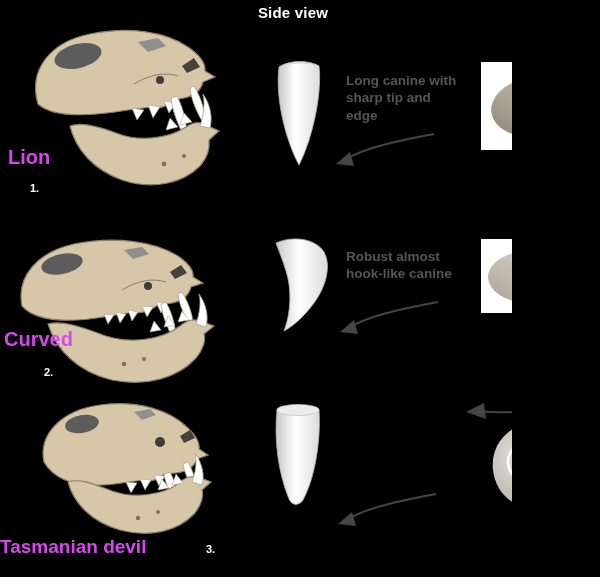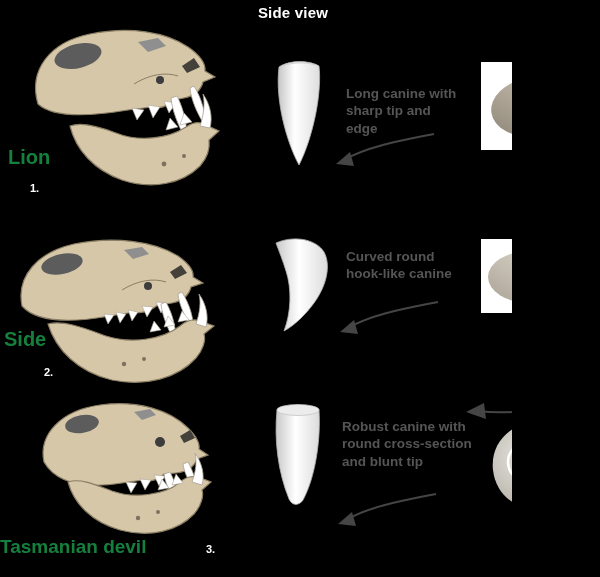--- a/index.html
+++ b/index.html
@@ -1,21 +1,21 @@
 <!DOCTYPE html>
 <html><head>
 <meta charset="utf-8">
 <style>
   * { margin:0; padding:0; box-sizing:border-box; }
   html,body { background:#000; }
   body { font-family:"Liberation Sans", sans-serif; }
   .canvas { position:relative; width:512px; height:577px; background:#000000; overflow:hidden; }
   .abs { position:absolute; }
   .col-header { color:#ffffff; font-weight:bold; font-size:15px; text-align:center; letter-spacing:0.2px; }
-  .animal-label { color:#15803d; font-weight:bold; font-size:20px; }
+  .animal-label { color:#d946ef; font-weight:bold; font-size:20px; }
   .animal-label.small { font-size:19px; }
   .row-number { color:#ffffff; font-weight:bold; font-size:11px; }
   .description { color:#555555; font-size:13.5px; font-weight:600; line-height:1.28; }
   .section-label { color:#ffffff; font-weight:bold; font-size:12px; }
   .cross-box { background:#ffffff; display:flex; align-items:center; justify-content:center; }
   svg { display:block; }
 </style>
 </head>
 <body>
 
@@ -48,21 +48,21 @@
       <linearGradient id="toothg1" x1="0%" y1="0%" x2="100%" y2="0%">
         <stop offset="0%" stop-color="#c6c6c6"></stop>
           <stop offset="40%" stop-color="#ffffff"></stop>
           <stop offset="100%" stop-color="#dedede"></stop>
       </linearGradient>
     </defs>
     <path d="M16,10 C26,3 46,3 56,9 C59,34 51,78 36,108 C23,84 12,42 16,10 Z" fill="url(#toothg1)" stroke="#b5b5b5" stroke-width="0.8"></path>
     <path d="M20,9 C28,5 44,5 52,8" fill="none" stroke="#cfcfcf" stroke-width="1"></path>
   </svg>
 
-  <div class="abs description" style="left:346px; top:72px; width:118px;margin-top:13px;">Long canine with sharp tip and edge</div>
+  <div class="abs description" style="left:346px; top:72px; width:118px;">Long canine with sharp tip and edge</div>
 
   <svg class="abs" style="left:330px; top:128px;" width="110" height="46" viewBox="0 0 110 46">
     <path d="M104,6 C74,12 38,18 14,32" fill="none" stroke="#454545" stroke-width="2"></path>
     <path d="M20,24 L6,36 L24,38 Z" fill="#454545"></path>
   </svg>
 
   <div class="abs cross-box" style="left:481px; top:62px; width:102px; height:88px;">
     <svg width="100" height="86" viewBox="0 0 100 86">
       <defs>
         <linearGradient id="csa" x1="0%" y1="100%" x2="100%" y2="0%">
@@ -87,35 +87,35 @@
     <path d="M98,88 l4,10 l6,-9 z M110,86 l4,11 l6,-9 z M122,84 l4,11 l6,-9 z M136,80 l5,11 l6,-10 z M150,76 l5,11 l6,-10 z" fill="#ffffff" stroke="#a9a295" stroke-width="0.6"></path>
     <path d="M160,76 C167,89 171,104 169,116 C162,104 156,89 155,78 Z" fill="#ffffff" stroke="#a9a295" stroke-width="0.8"></path>
     <path d="M176,66 C184,79 188,93 187,104 C180,94 173,79 172,68 Z" fill="#ffffff" stroke="#a9a295" stroke-width="0.8"></path>
     <path d="M42,98 C50,124 72,146 106,154 C140,161 172,152 190,132 C197,124 200,114 198,108 L208,100 L197,96 C189,92 181,94 174,100 C156,114 124,118 100,110 C78,102 58,94 42,98 Z" fill="#d6c7a8" stroke="#8a7e64" stroke-width="1.2"></path>
     <path d="M144,106 l4,-11 l7,9 z M158,101 l4,-11 l7,9 z M172,96 l4,-11 l7,9 z" fill="#ffffff" stroke="#a9a295" stroke-width="0.6"></path>
     <path d="M190,98 C194,86 195,76 193,68 C200,78 203,90 200,101 Z" fill="#ffffff" stroke="#a9a295" stroke-width="0.8"></path>
     <circle cx="118" cy="138" r="2.2" fill="#7d7260"></circle>
     <circle cx="138" cy="133" r="2" fill="#7d7260"></circle>
   </svg>
 
-  <div class="abs animal-label" style="left:4px; top:328px;">Side</div>
+  <div class="abs animal-label" style="left:4px; top:328px;">Curved</div>
   <div class="abs row-number" style="left:44px; top:366px;">2.</div>
 
   <svg class="abs" style="left:258px; top:233px;" width="80" height="105" viewBox="0 0 80 105">
     <defs>
       <linearGradient id="toothg2" x1="0%" y1="0%" x2="100%" y2="0%">
         <stop offset="0%" stop-color="#c9c9c9"></stop>
           <stop offset="45%" stop-color="#ffffff"></stop>
           <stop offset="100%" stop-color="#dcdcdc"></stop>
       </linearGradient>
     </defs>
     <path d="M18,10 C36,2 58,6 66,19 C73,32 69,52 56,70 C48,81 37,92 26,98 C33,80 34,56 28,38 C25,28 21,18 18,10 Z" fill="url(#toothg2)" stroke="#b5b5b5" stroke-width="0.8"></path>
   </svg>
 
-  <div class="abs description" style="left:346px; top:248px; width:125px;">Curved round hook-like canine</div>
+  <div class="abs description" style="left:346px; top:248px; width:125px;">Robust almost hook-like canine</div>
 
   <svg class="abs" style="left:334px; top:296px;" width="110" height="46" viewBox="0 0 110 46">
     <path d="M104,6 C74,12 38,18 14,32" fill="none" stroke="#454545" stroke-width="2"></path>
     <path d="M20,24 L6,36 L24,38 Z" fill="#454545"></path>
   </svg>
 
   <div class="abs cross-box" style="left:481px; top:239px; width:102px; height:74px;">
     <svg width="100" height="72" viewBox="0 0 100 72">
       <defs>
         <linearGradient id="csb" x1="0%" y1="100%" x2="100%" y2="0%">
@@ -154,21 +154,20 @@
       <linearGradient id="toothg3" x1="0%" y1="0%" x2="100%" y2="0%">
         <stop offset="0%" stop-color="#c9c9c9"></stop>
           <stop offset="45%" stop-color="#ffffff"></stop>
           <stop offset="100%" stop-color="#dcdcdc"></stop>
       </linearGradient>
     </defs>
     <path d="M15,12 C15,7 57,7 57,12 C59,42 53,80 41,102 C37,108 30,108 27,101 C16,74 12,42 15,12 Z" fill="url(#toothg3)" stroke="#b5b5b5" stroke-width="0.8"></path>
     <ellipse cx="36" cy="12" rx="21" ry="5.5" fill="#ececec" stroke="#c4c4c4" stroke-width="0.8"></ellipse>
   </svg>
 
-  <div class="abs description" style="left:342px; top:418px; width:132px;">Robust canine with round cross-section and blunt tip</div>
 
   <svg class="abs" style="left:458px; top:390px;" width="125" height="30" viewBox="0 0 125 30">
     <path d="M118,5 C88,20 52,25 20,21" fill="none" stroke="#454545" stroke-width="2"></path>
     <path d="M26,13 L8,22 L28,29 Z" fill="#454545"></path>
   </svg>
 
   <svg class="abs" style="left:332px; top:488px;" width="110" height="46" viewBox="0 0 110 46">
     <path d="M104,6 C74,12 38,18 14,32" fill="none" stroke="#454545" stroke-width="2"></path>
     <path d="M20,24 L6,36 L24,38 Z" fill="#454545"></path>
   </svg>

